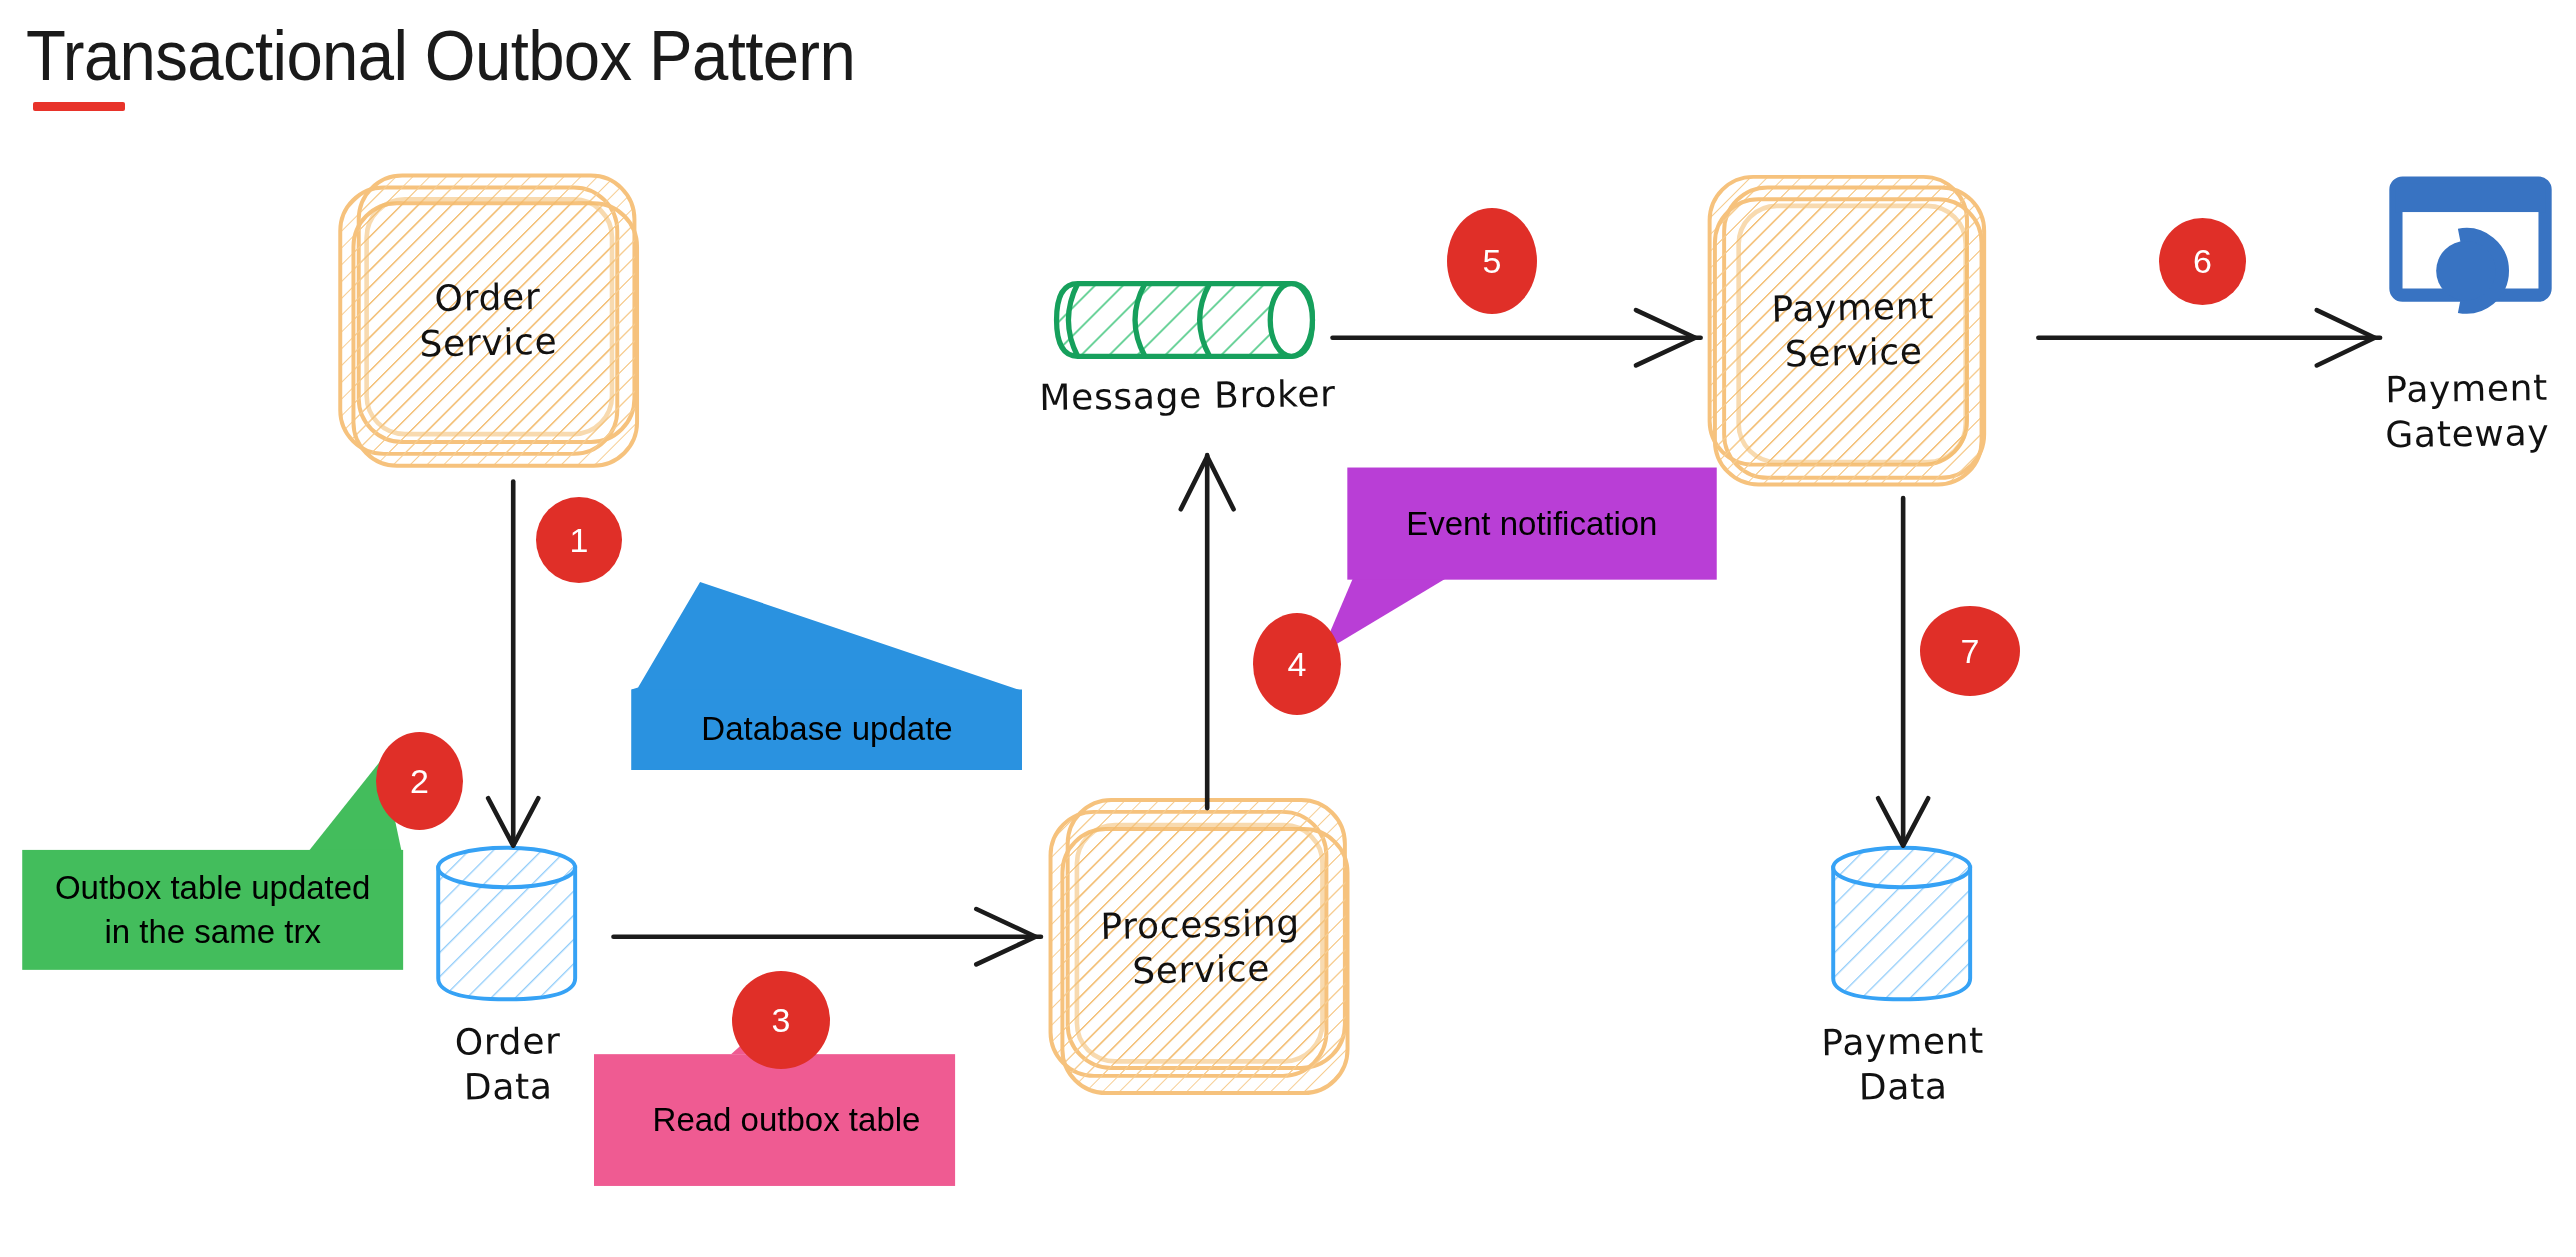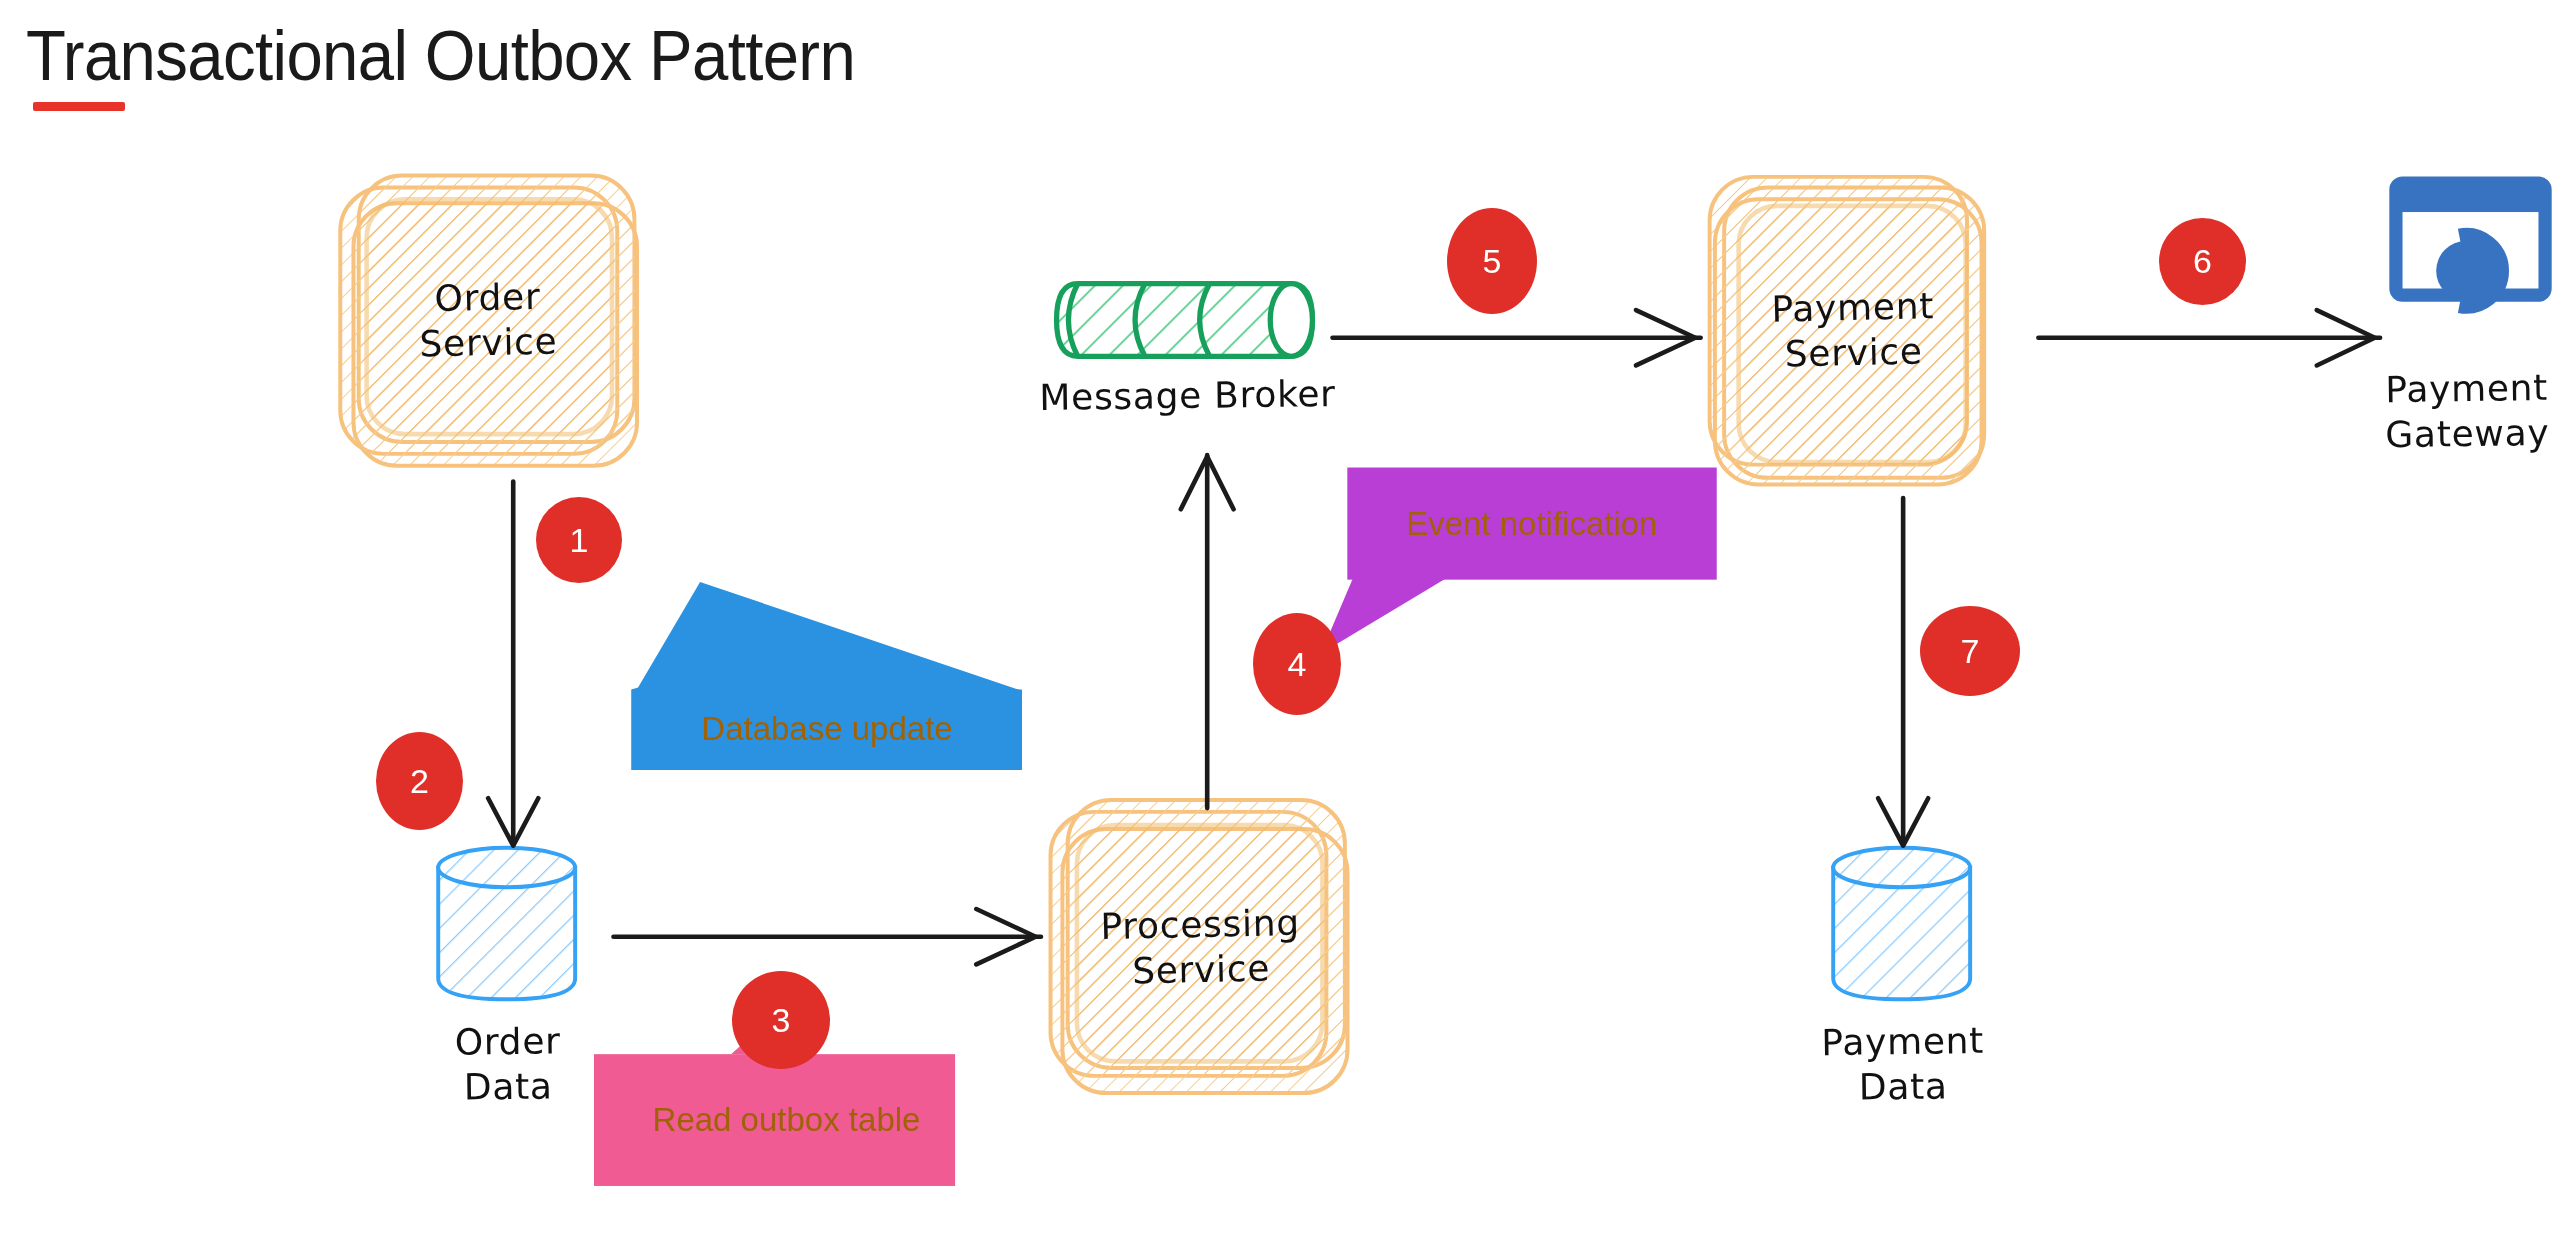--- a/index.html
+++ b/index.html
@@ -36,21 +36,21 @@
   
   .badge{position:absolute;background:#e02f28;border-radius:50%;
          display:flex;align-items:center;justify-content:center;
          color:#fff;font-family:"Liberation Sans", sans-serif;
          font-size:34px;font-weight:400;}
 
   
   .callout{position:absolute;}
   .callout .cbody{position:absolute;display:flex;align-items:center;
                   justify-content:center;text-align:center;
-                  color:#a16207;font-family:"Liberation Sans", sans-serif;
+                  color:#000000;font-family:"Liberation Sans", sans-serif;
                   font-size:33px;line-height:1.32;padding:15px 12px;
                   box-sizing:border-box;}
   svg{display:block;overflow:visible;}
 </style>
 </head>
 <body>
 
 <div id="canvas">
 
   <div id="title-block">
@@ -186,20 +186,28 @@
   </svg>
 
   <div class="callout" style="left:613px;top:638px;width:409px;height:132px;">
     <svg width="409" height="132" viewBox="0 0 620 200">
       <path d="M38 75 L132 -85 L620 80 L620 200 L28 200 L28 78 Z" fill="#2a92e0"></path>
       <rect x="28" y="78" width="592" height="122" fill="#2a92e0"></rect>
     </svg>
     <div class="cbody" style="left:18.5px;top:51px;width:391px;height:80px;">Database update</div>
   </div>
 
+  <div class="callout" style="left:13px;top:772px;width:402px;height:198px;">
+    <svg width="402" height="198" viewBox="0 0 610 300">
+      <path d="M560 -20 L590 122 L450 118 Z" fill="#43bd5c"></path>
+      <rect x="14" y="118" width="578" height="182" fill="#43bd5c"></rect>
+    </svg>
+    <div class="cbody" style="left:9.2px;top:78px;width:381px;height:120px;white-space:pre-line;">Outbox table updated
+in the same trx</div>
+  </div>
 
   <div class="callout" style="left:594px;top:1075px;width:369px;height:185px;">
     <svg width="369" height="185" viewBox="0 0 560 280">
       <path d="M208 -32 L278 -95 L332 -32 Z" fill="#ef5b92"></path>
       <rect x="0" y="-32" width="548" height="200" fill="#ef5b92"></rect>
     </svg>
     <div class="cbody" style="left:12px;top:-21px;width:361px;height:132px;">Read outbox table</div>
   </div>
 
   <div class="callout" style="left:1346px;top:462px;width:409px;height:172px;">

